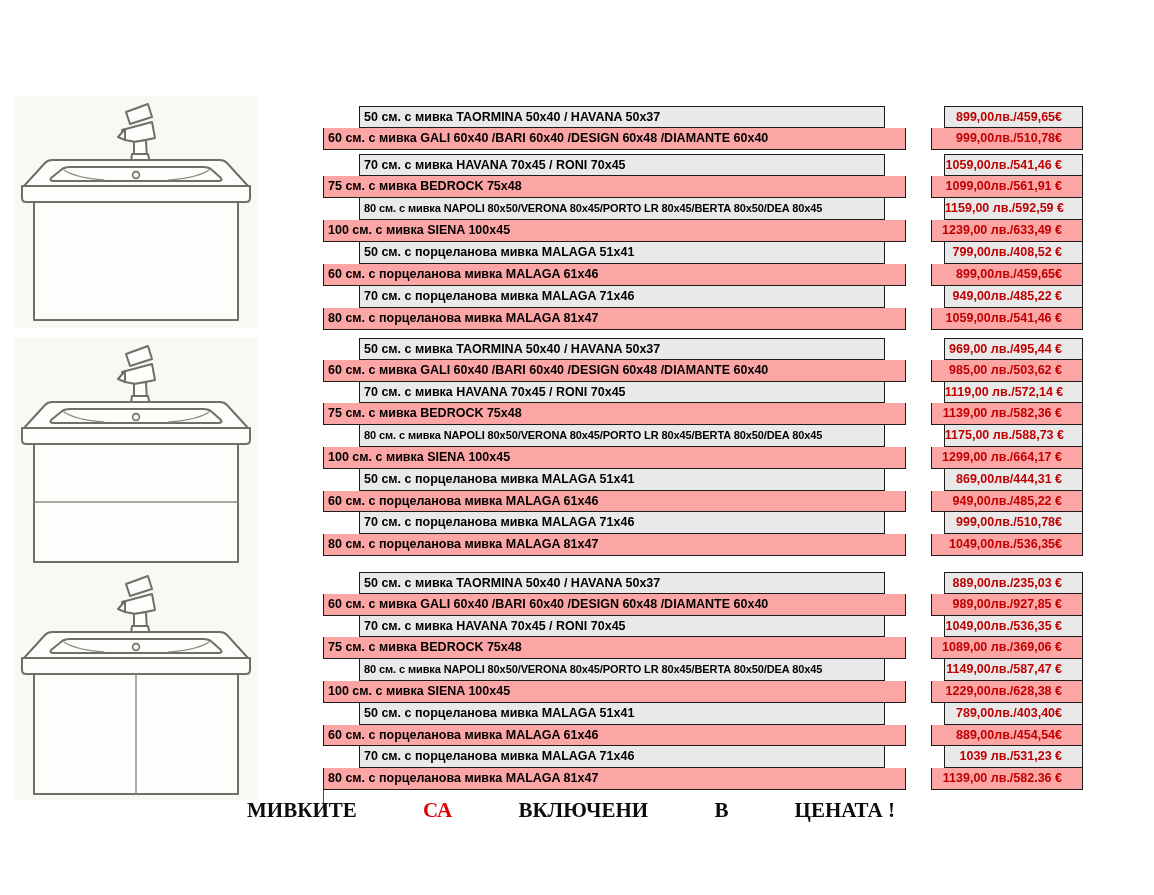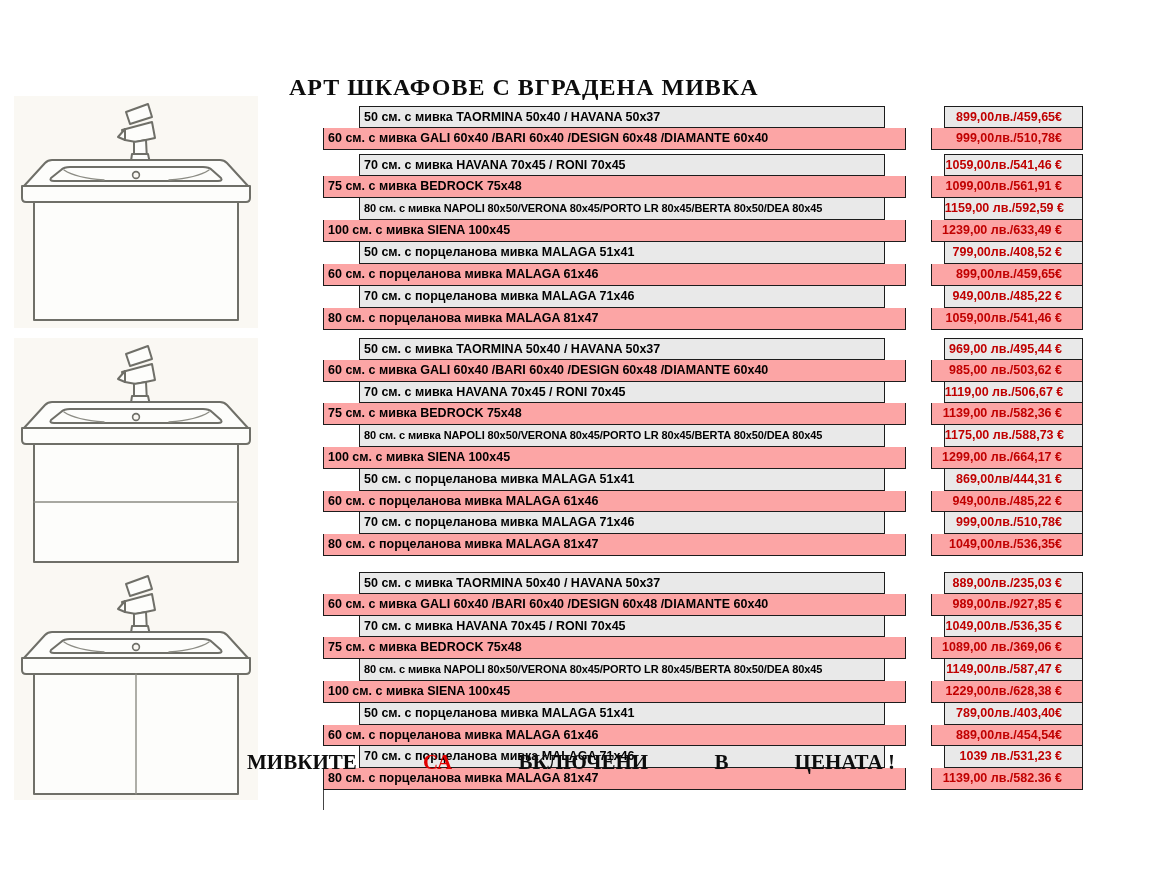--- a/index.html
+++ b/index.html
@@ -31,39 +31,38 @@
   }
   .row:first-child .cell, .spacer + .row .cell { border-top:1px solid #1c1c1c; }
   .desc  { width:583px; padding-left:4px; color:#000000; }
   .colgap{ width:25px; border:none; background:transparent; }
   .price { width:152px; text-align:right; padding-right:20px; color:var(--price-color,#c00000); }
   .row.shaded .desc, .row.shaded .price { background:var(--row-shade,#e9e9e9);margin-left:36px; }
   .row.small .desc { font-size:11px; letter-spacing:-0.1px; }
   .spacer { height:4px; }
 
   .footer {
-    position:absolute; left:247px; top:750px; width:648px;
+    position:absolute; left:247px; top:798px; width:648px;
     display:flex; justify-content:space-between; align-items:baseline;
     font-family:"Liberation Serif", serif; font-weight:bold;
     font-size:21px; color:#0d0d0d; white-space:nowrap;
   }
   .footer .red { color:var(--accent-red,#e00000); }
   .border-stub { position:absolute; left:323px; top:790px; width:1px; height:20px; background:#444; }
 
   svg .bg     { fill:#faf8f3; }
   svg .body   { fill:#fdfdfb; stroke:#6f6f68; stroke-width:2; stroke-linejoin:round; }
   svg .detail { fill:none;    stroke:#8c8c84; stroke-width:1.4; stroke-linejoin:round; stroke-linecap:round; }
   svg .hole   { fill:#faf8f3; stroke:#6f6f68; stroke-width:1.6; }
 </style>
 </head>
 <body>
 
 <div class="sheet">
 
-  <div class="title">АРТ ШКАФОВЕ С ВГРАДЕНА МИВКА</div>
 
   <svg id="vanity-1" class="vanity" viewBox="0 0 244 232">
     <rect class="bg" x="0" y="0" width="244" height="232"></rect>
     <g>
       <polygon class="body" points="112,16 134,8 138,21 116,28"></polygon>
       <polygon class="body" points="108,34 138,26 141,42 122,46 111,44"></polygon>
       <polygon class="body" points="104,41 111,33 111,44"></polygon>
       <polygon class="body" points="120,46 132,44 133,64 120,64"></polygon>
       <polygon class="body" points="116,72 137,72 134,58 118,58"></polygon>
     </g>
@@ -171,21 +170,21 @@
         <div class="cell price">969,00 лв./495,44 €</div>
       </div>
       <div class="row plain">
         <div class="cell desc">60 см. с мивка GALI 60x40 /BARI 60x40 /DESIGN 60x48 /DIAMANTE 60x40</div>
         <div class="colgap"></div>
         <div class="cell price">985,00 лв./503,62 €</div>
       </div>
       <div class="row shaded">
         <div class="cell desc">70 см. с мивка HAVANA 70x45 / RONI 70x45</div>
         <div class="colgap"></div>
-        <div class="cell price">1119,00 лв./506,67 €</div>
+        <div class="cell price">1119,00 лв./572,14 €</div>
       </div>
       <div class="row plain">
         <div class="cell desc">75 см. с мивка BEDROCK 75x48</div>
         <div class="colgap"></div>
         <div class="cell price">1139,00 лв./582,36 €</div>
       </div>
       <div class="row shaded small">
         <div class="cell desc">80 см. с мивка NAPOLI 80x50/VERONA 80x45/PORTO LR 80x45/BERTA 80x50/DEA 80x45</div>
         <div class="colgap"></div>
         <div class="cell price">1175,00 лв./588,73 €</div>

